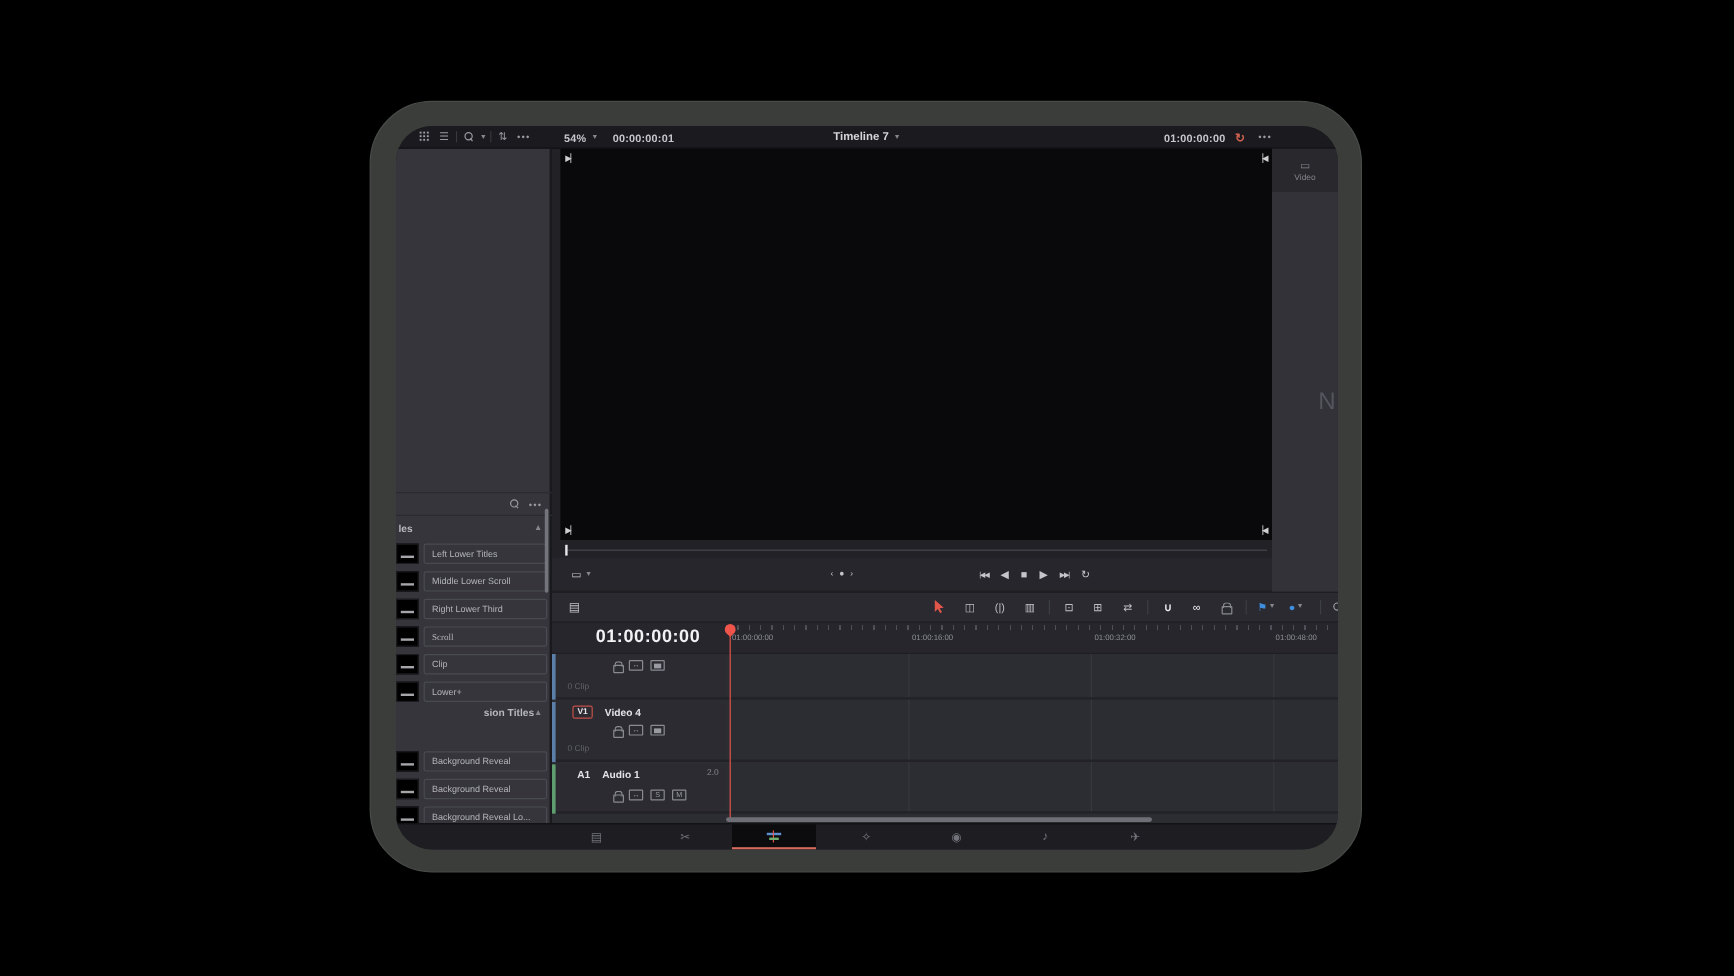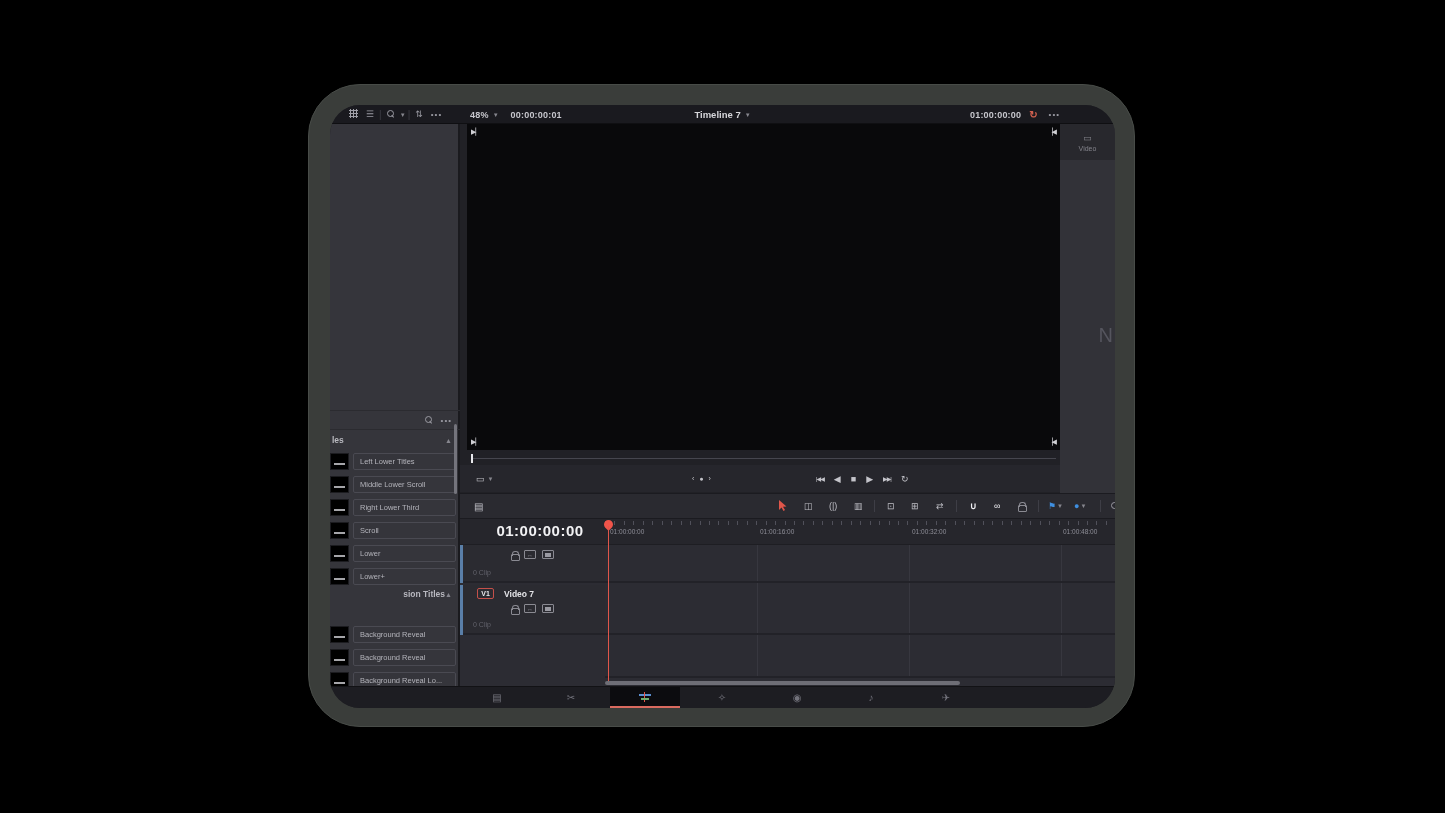--- a/index.html
+++ b/index.html
@@ -143,21 +143,21 @@
           <span class="ticon"><span class="gridglyph"></span></span>
           <span class="ticon">☰</span>
           <span class="tsep">|</span>
           <span class="ticon"><span class="mag"></span></span>
           <span class="chev">▼</span>
           <span class="tsep">|</span>
           <span class="ticon">⇅</span>
           <span class="ticon dots">•••</span>
         </div>
         <div class="tb" style="left:140px; gap:4px;">
-          <span class="tc">48%</span>
+          <span class="tc">54%</span>
           <span class="chev">▼</span>
           <span class="tc" style="margin-left:8px;">00:00:00:01</span>
         </div>
         <div class="tb" style="left:0; width:785px; justify-content:center; gap:4px; pointer-events:none;">
           <span class="tl-name">Timeline 7</span>
           <span class="chev">▼</span>
         </div>
         <div class="tb" style="right:52px; gap:8px;">
           <span class="tc">01:00:00:00</span>
           <span class="syncicon">↻</span>
@@ -180,27 +180,27 @@
           <span class="slabel">Left Lower Titles</span>
         </div>
         <div class="sitem" style="top:350px;">
           <span class="sthumb"></span>
           <span class="slabel">Middle Lower Scroll</span>
         </div>
         <div class="sitem" style="top:373px;">
           <span class="sthumb"></span>
           <span class="slabel">Right Lower Third</span>
         </div>
-        <div class="sitem" style="top:396px;">
+        <div class="sitem" style="top:396px;font-family:Liberation Serif, serif;">
           <span class="sthumb"></span>
           <span class="slabel">Scroll</span>
         </div>
         <div class="sitem" style="top:419px;">
           <span class="sthumb"></span>
-          <span class="slabel">Lower</span>
+          <span class="slabel">Clip</span>
         </div>
         <div class="sitem" style="top:442px;">
           <span class="sthumb"></span>
           <span class="slabel">Lower+</span>
         </div>
 
         <div class="sechead" style="top:462px;justify-content:flex-end;">
           <span>sion Titles</span>
           <span class="chev">▲</span>
         </div>
@@ -309,32 +309,46 @@
                   <span></span>
                 </span>
             </div>
             <span class="clipcount" style="top:24px;">0 Clip</span>
           </div>
 
           <div class="trow" style="top:40px; height:50px;">
             <div class="taccent" style="top:0; height:50px; background:#5a7fa8;"></div>
             <div class="trowtitle">
               <span class="vbadge">V1</span>
-              <span>Video 7</span>
+              <span>Video 4</span>
             </div>
             <div class="ticonrow" style="top:19px;">
               <span class="pad"></span>
               <span class="mini-box">↔</span>
               <span class="mini-box filled">
                   <span></span>
                 </span>
             </div>
             <span class="clipcount" style="top:36px;">0 Clip</span>
           </div>
 
+          <div class="trow" style="top:92px; height:41px;">
+            <div class="taccent" style="top:0; height:41px; background:#5f9f6f;"></div>
+            <div class="trowtitle" style="left:18px;">
+              <span class="abadge">A1</span>
+              <span>Audio 1</span>
+            </div>
+            <span class="chan">2.0</span>
+            <div class="ticonrow" style="top:21px;">
+              <span class="pad"></span>
+              <span class="mini-box">↔</span>
+              <span class="mini-box">S</span>
+              <span class="mini-box">M</span>
+            </div>
+          </div>
         </div>
 
         <div class="lanes">
           <div class="gline" style="left:152px;"></div>
           <div class="gline" style="left:304px;"></div>
           <div class="gline" style="left:456px;"></div>
           <div class="lanerow" style="top:0; height:38px;"></div>
           <div class="lanerow" style="top:40px; height:50px;"></div>
           <div class="lanerow" style="top:92px; height:41px;"></div>
         </div>

